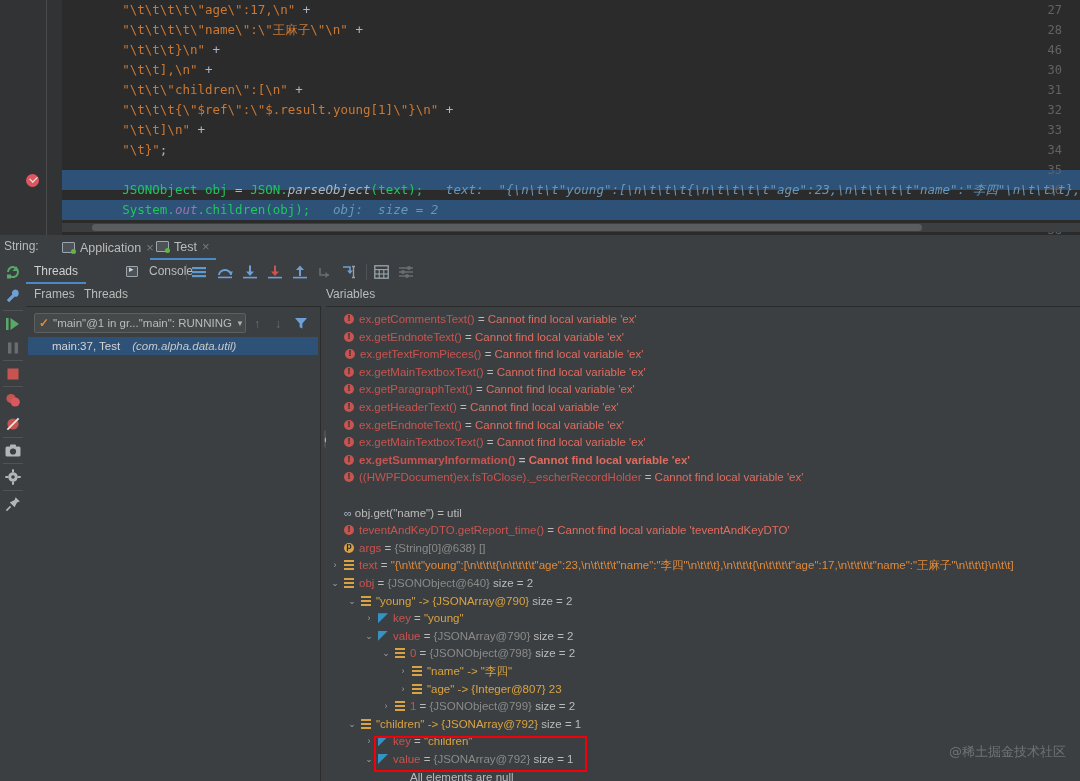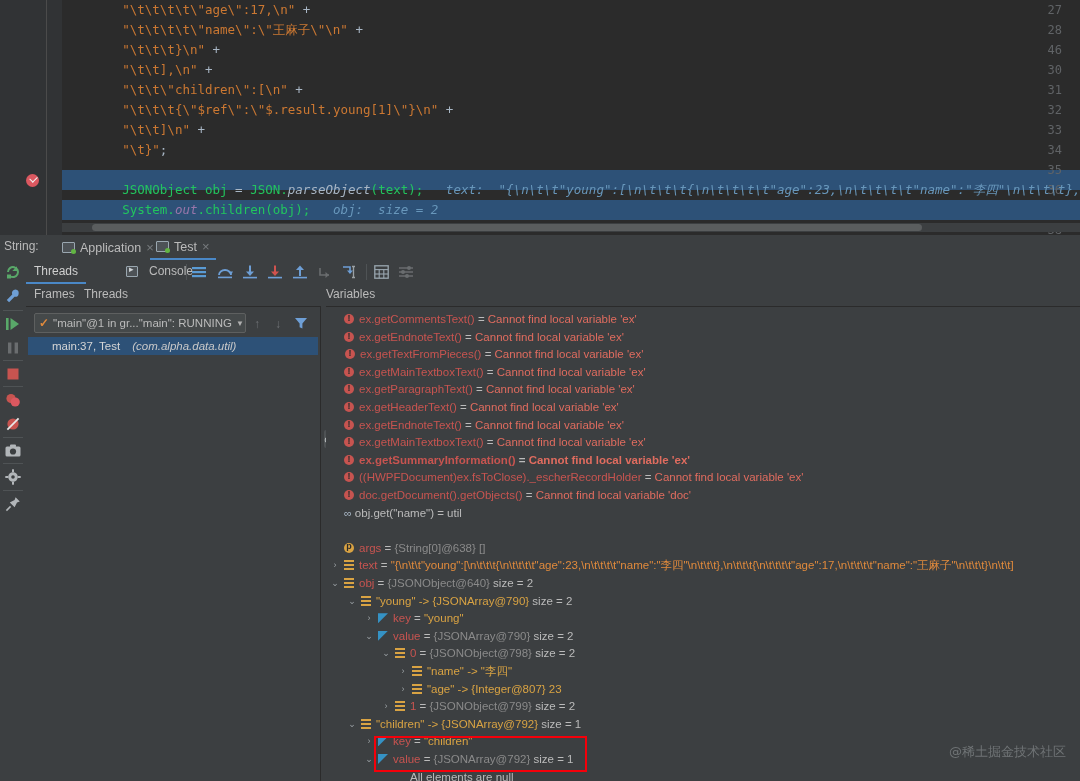--- a/index.html
+++ b/index.html
@@ -495,25 +495,25 @@
         </div>
         <div class="vrow" style="top: 127.2px;">
           <span style="position: absolute; left: 18px;"><span class="badge-err"></span><span class="v-name">ex.getMainTextboxText()</span><span class="v-eq"> = </span><span class="v-err">Cannot find local variable 'ex'</span></span>
         </div>
         <div class="vrow" style="top: 144.8px;">
           <span style="position: absolute; left: 18px; font-weight: bold;"><span class="badge-err"></span><span class="v-name">ex.getSummaryInformation()</span><span class="v-eq"> = </span><span class="v-err">Cannot find local variable 'ex'</span></span>
         </div>
         <div class="vrow" style="top: 162.4px;">
           <span style="position: absolute; left: 18px;"><span class="badge-err"></span><span class="v-name">((HWPFDocument)ex.fsToClose)._escherRecordHolder</span><span class="v-eq"> = </span><span class="v-err">Cannot find local variable 'ex'</span></span>
         </div>
-        <div class="vrow" style="top: 180px;">
-          <span style="position: absolute; left: 18px;"><span class="badge-err"></span><span class="v-name">doc.getDocument().getObjects()</span><span class="v-eq"> = </span><span class="v-err">Cannot find local variable 'doc'</span></span>
-        </div>
         <div class="vrow" style="top: 197.6px;">
           <span style="position: absolute; left: 18px;"><span class="badge-oo">∞</span><span class="v-plain">obj.get("name")</span><span class="v-eq"> = </span><span class="v-null">util</span></span>
+        </div>
+        <div class="vrow" style="top: 215.2px;">
+          <span style="position: absolute; left: 18px;"><span class="badge-err"></span><span class="v-name">teventAndKeyDTO.getReport_time()</span><span class="v-eq"> = </span><span class="v-err">Cannot find local variable 'teventAndKeyDTO'</span></span>
         </div>
         <div class="vrow" style="top: 232.8px;">
           <span style="position: absolute; left: 18px;"><span class="badge-p"></span><span class="v-name">args</span><span class="v-eq"> = </span><span class="v-ref">{String[0]@638} []</span></span>
         </div>
         <div class="vrow" style="top: 250.4px;">
           <span class="chev" style="left: 4px;">›</span>
           <span style="position: absolute; left: 18px;"><span class="badge-list"></span><span class="v-name">text</span><span class="v-eq"> = </span><span class="v-text-str">"{\n\t\t"young":[\n\t\t\t{\n\t\t\t\t"age":23,\n\t\t\t\t"name":"李四"\n\t\t\t},\n\t\t\t{\n\t\t\t\t"age":17,\n\t\t\t\t"name":"王麻子"\n\t\t\t}\n\t\t]</span></span>
         </div>
         <div class="vrow" style="top: 268px;">
           <span class="chev" style="left: 4px;">⌄</span>

